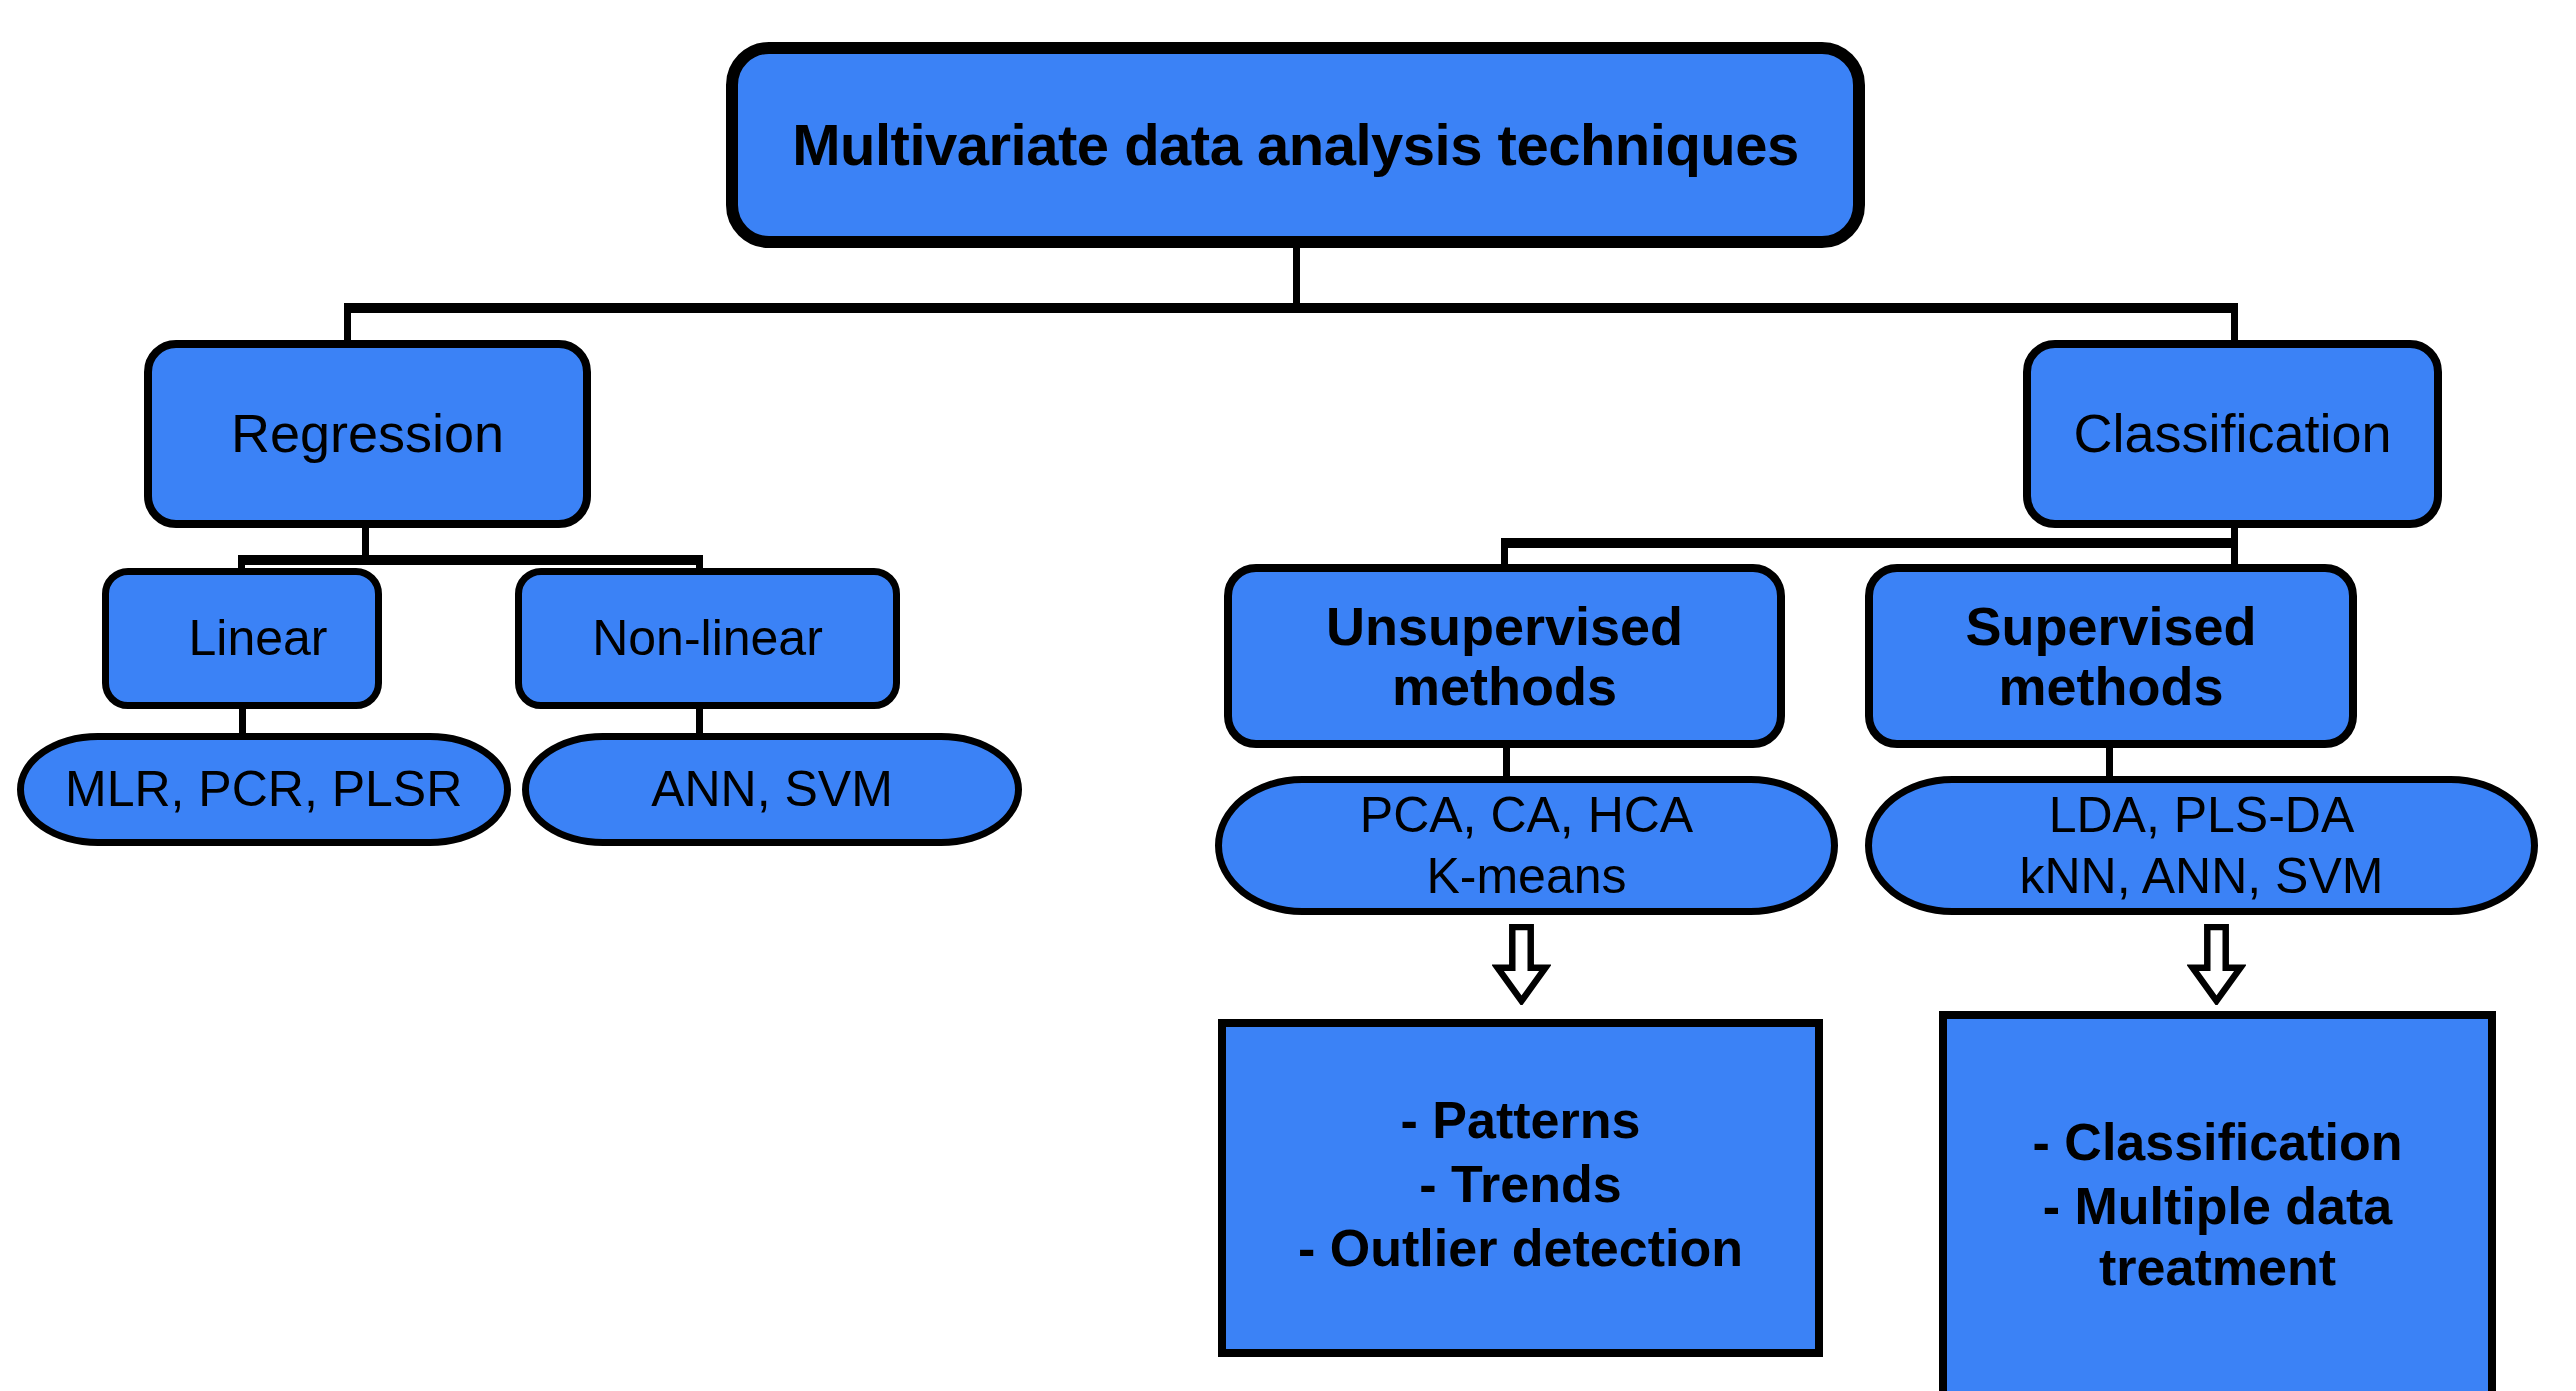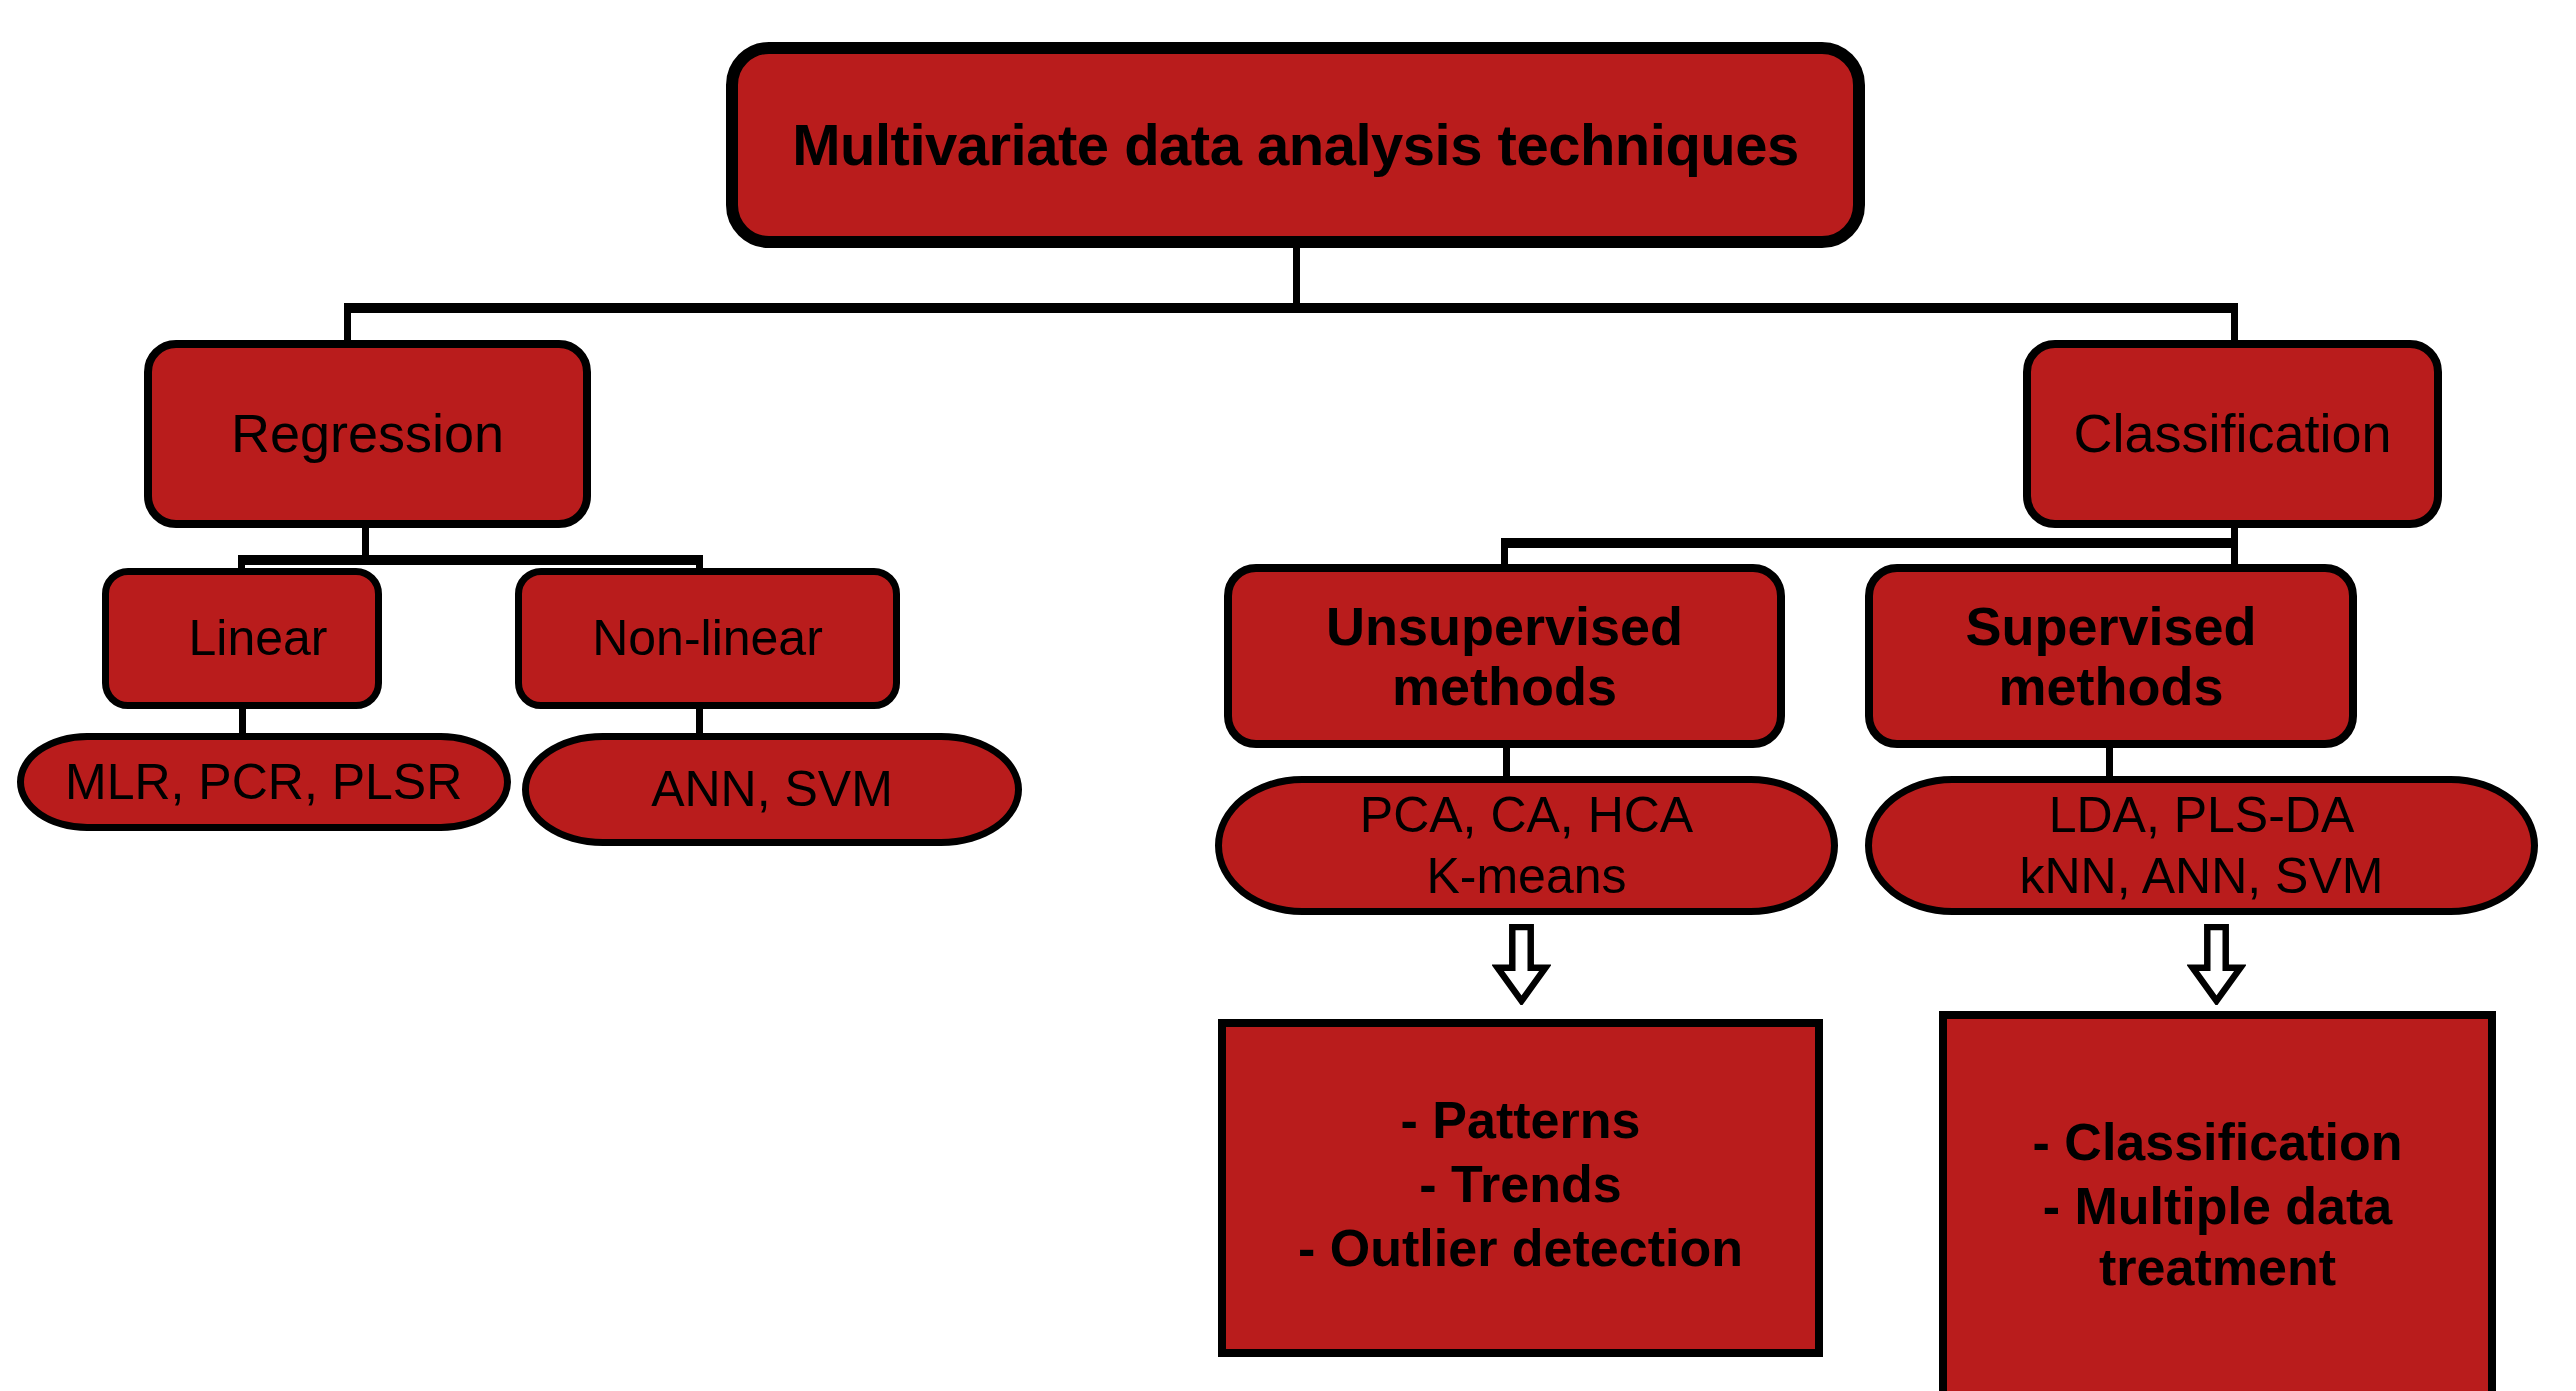--- a/index.html
+++ b/index.html
@@ -12,21 +12,21 @@
     width:2576px;
     height:1391px;
     background:#ffffff;
     overflow:hidden;
   }
 
   
   .node{
     position:absolute;
     box-sizing:border-box;
-    background:#b91c1c;
+    background:#3b82f6;
     border:6.5px solid #000000;
     display:flex;
     align-items:center;
     justify-content:center;
     text-align:center;
     line-height:1.06;
     z-index:3;
   }
   .node span{display:block;width:100%;}
 
@@ -69,21 +69,21 @@
   }
   .n-unsup{ left:1224px; top:564px; width:561px; height:184px;justify-content:center; }
   .n-sup{ left:1865px; top:564px; width:492px; height:184px; }
 
   
   .n-pill{
     border-width:7.4px;
     border-radius:83px/58px;
     font-size:50px;
   }
-  .n-mlr{ left:16.7px;  top:733px; width:494px; height:98px; }
+  .n-mlr{ left:16.7px;  top:733px; width:494px; height:113px; }
   .n-annsvm{ left:522px; top:733px; width:500px; height:113px; }
 
   .n-pill2{
     border-width:7.4px;
     border-radius:93px/74px;
     font-size:50px;
     line-height:1.22;
   }
   .n-pca{ left:1215px; top:776px; width:623px; height:139px; }
   .n-lda{ left:1865px; top:776px; width:673px; height:139px; }

